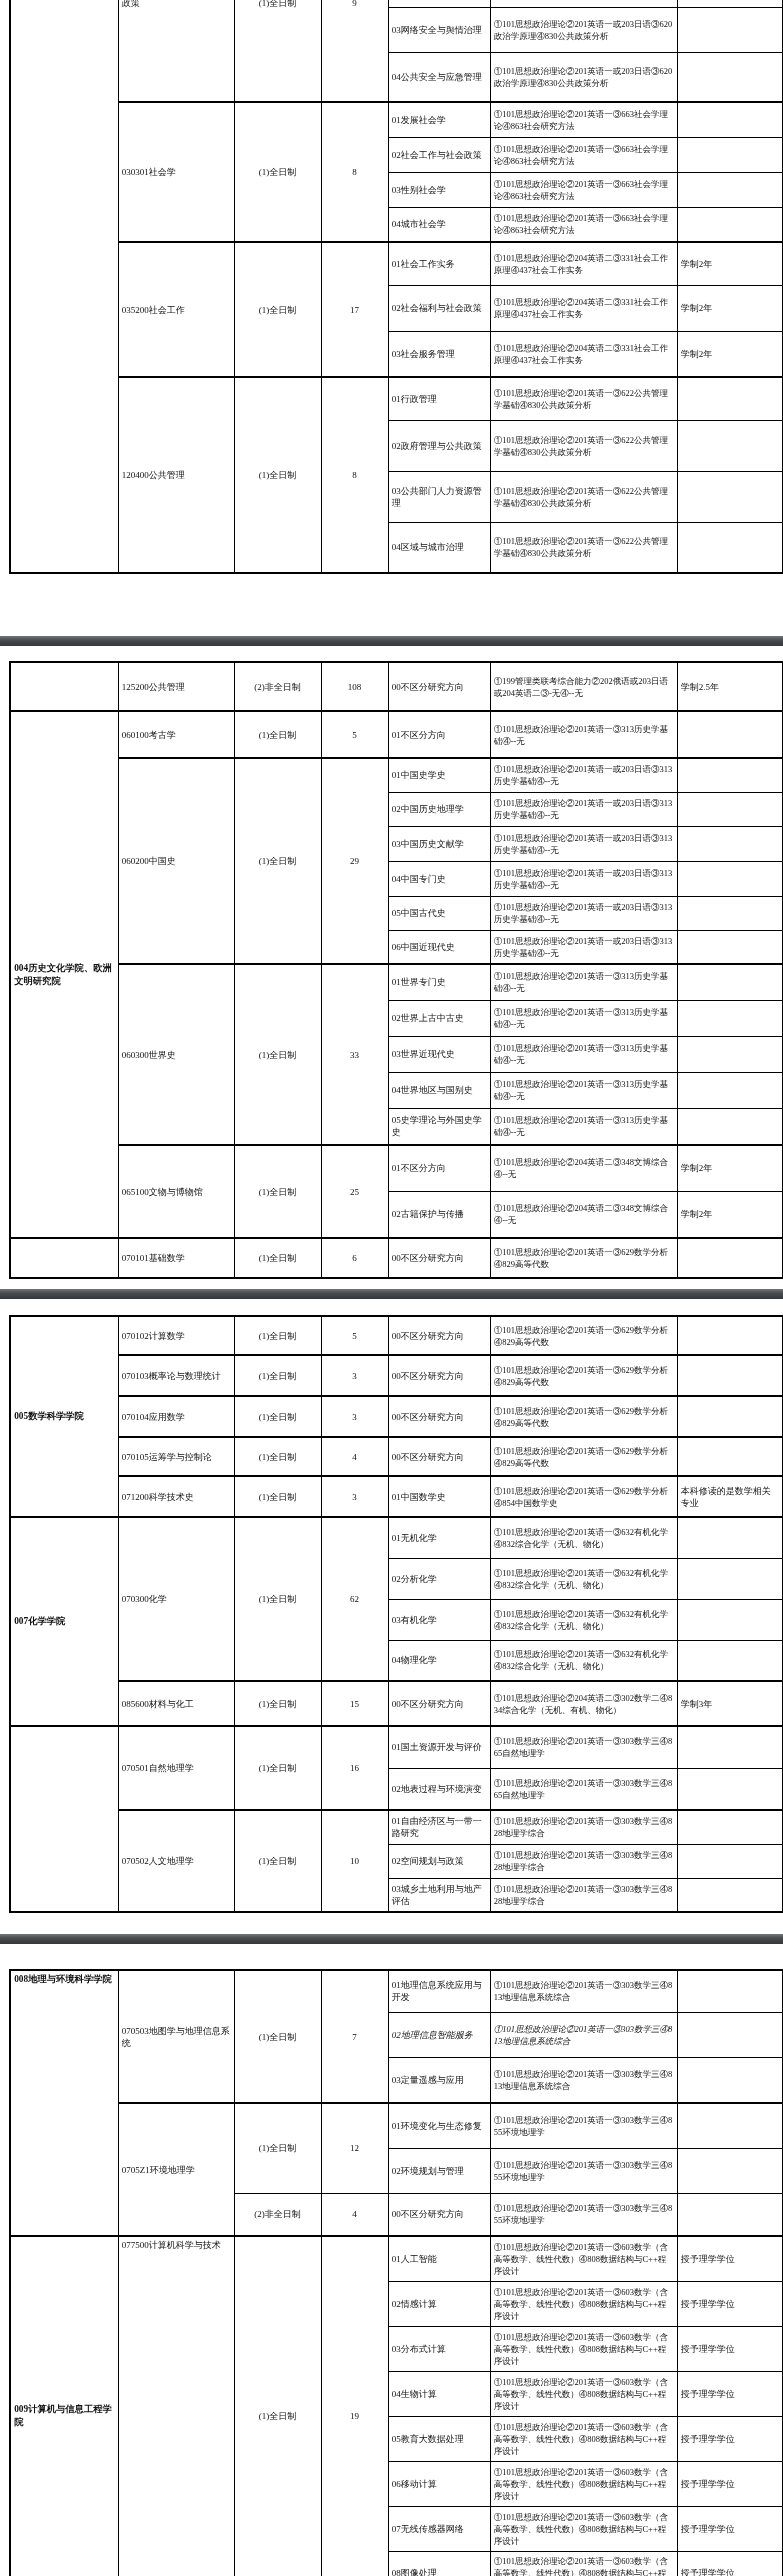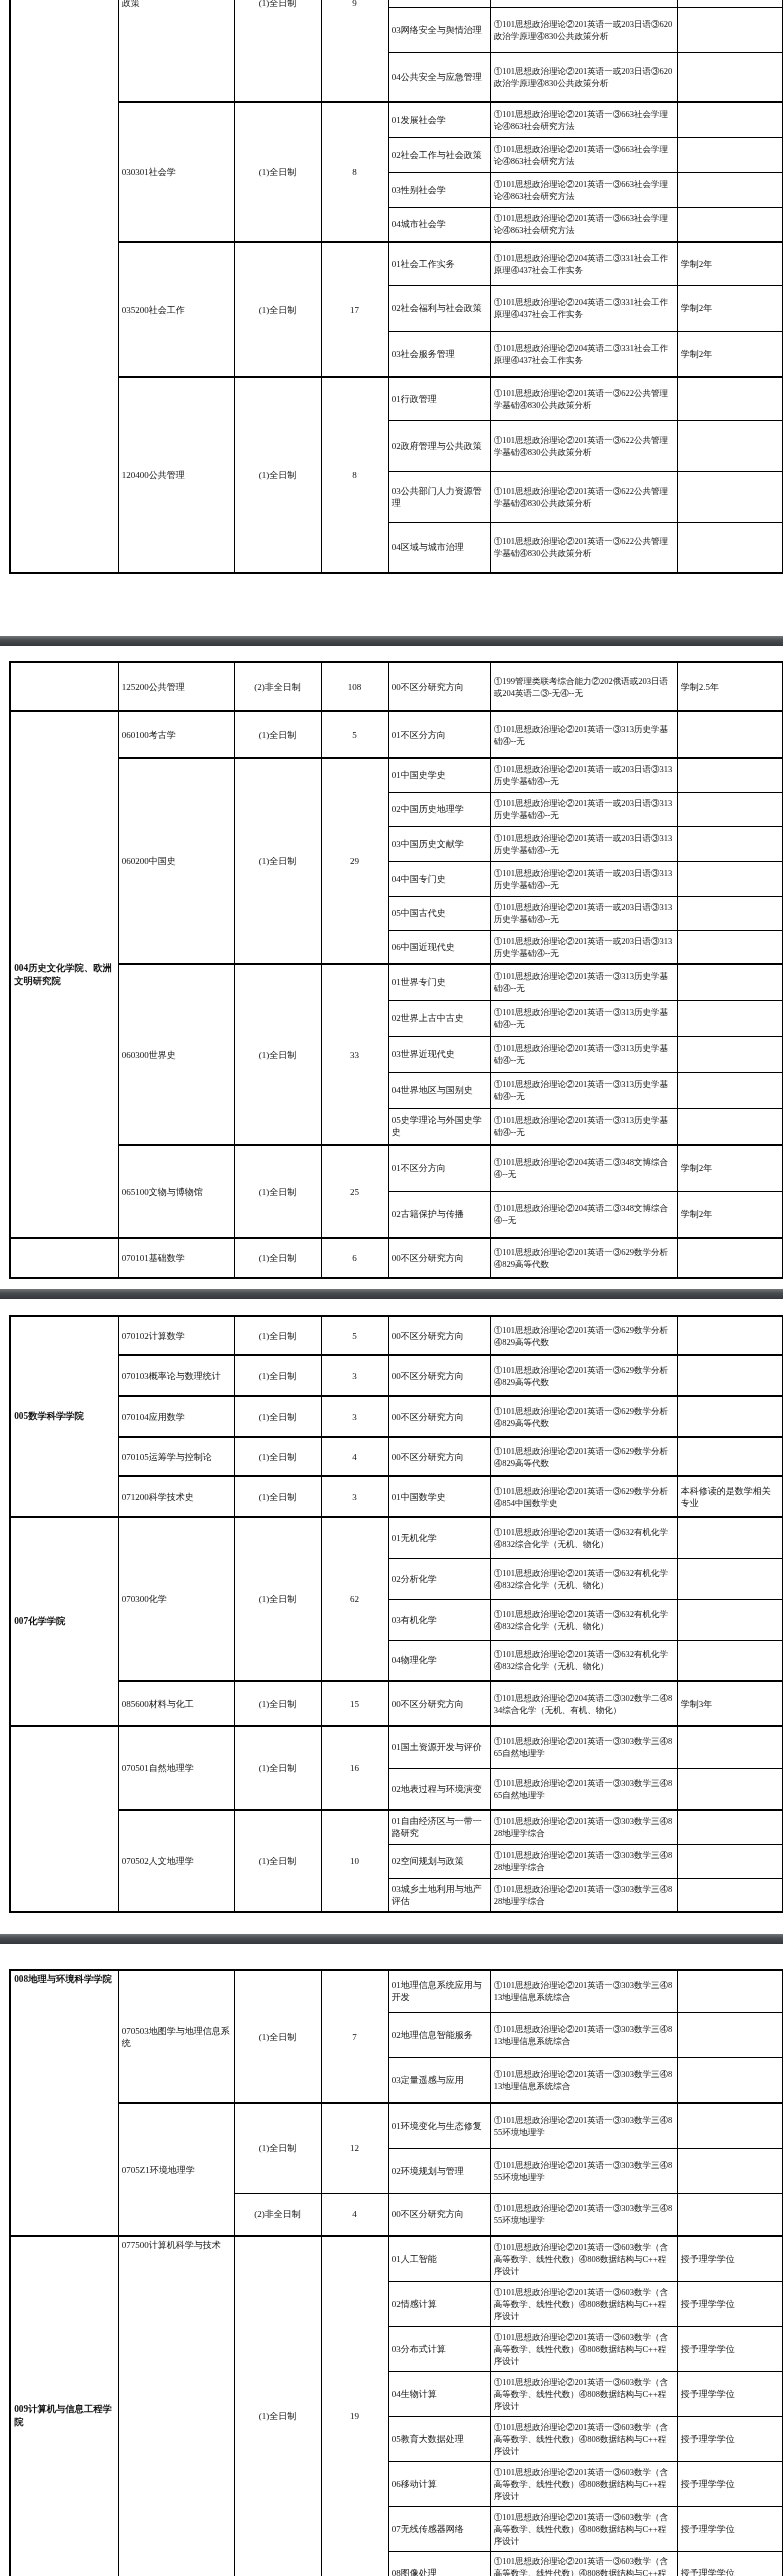--- a/index.html
+++ b/index.html
@@ -390,21 +390,21 @@
       <tbody>
         <tr style="height: 42px;">
           <td class="college-cell bs vtop" rowspan="6">008地理与环境科学学院</td>
           <td class="spec-cell bs" rowspan="3">070503地图学与地理信息系统</td>
           <td class="mode-cell bs" rowspan="3">(1)全日制</td>
           <td class="count-cell bs" rowspan="3">7</td>
           <td class="dir-cell bs">01地理信息系统应用与开发</td>
           <td class="exam-cell bs">①101思想政治理论②201英语一③303数学三④813地理信息系统综合</td>
           <td class="remark-cell bs"></td>
         </tr>
-        <tr style="height: 45px;">
+        <tr style="height: 45px; font-style: italic;">
           <td class="dir-cell">02地理信息智能服务</td>
           <td class="exam-cell">①101思想政治理论②201英语一③303数学三④813地理信息系统综合</td>
           <td class="remark-cell"></td>
         </tr>
         <tr style="height: 46px;">
           <td class="dir-cell">03定量遥感与应用</td>
           <td class="exam-cell">①101思想政治理论②201英语一③303数学三④813地理信息系统综合</td>
           <td class="remark-cell"></td>
         </tr>
         <tr style="height: 45px;">

